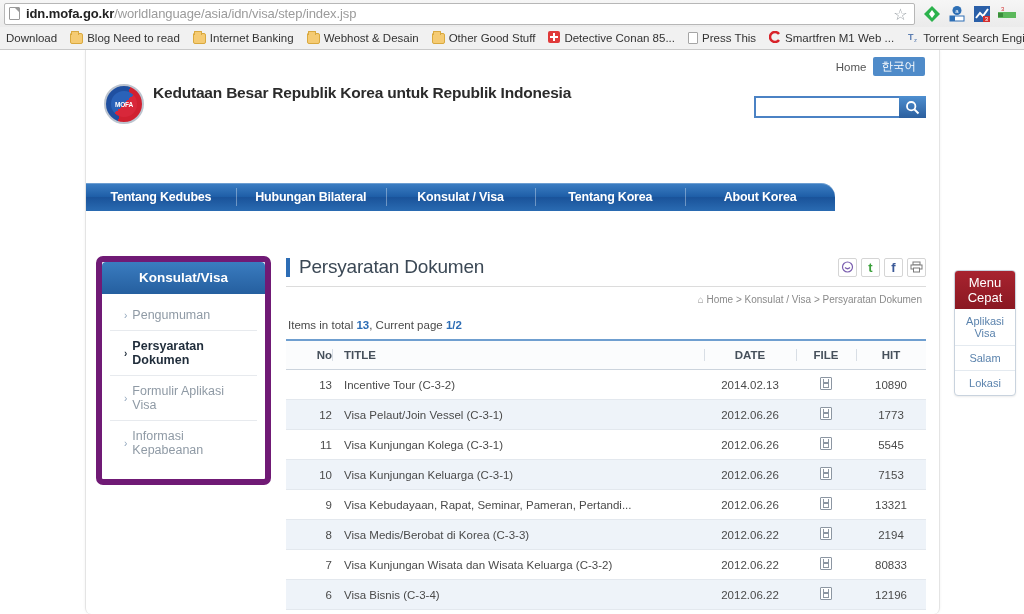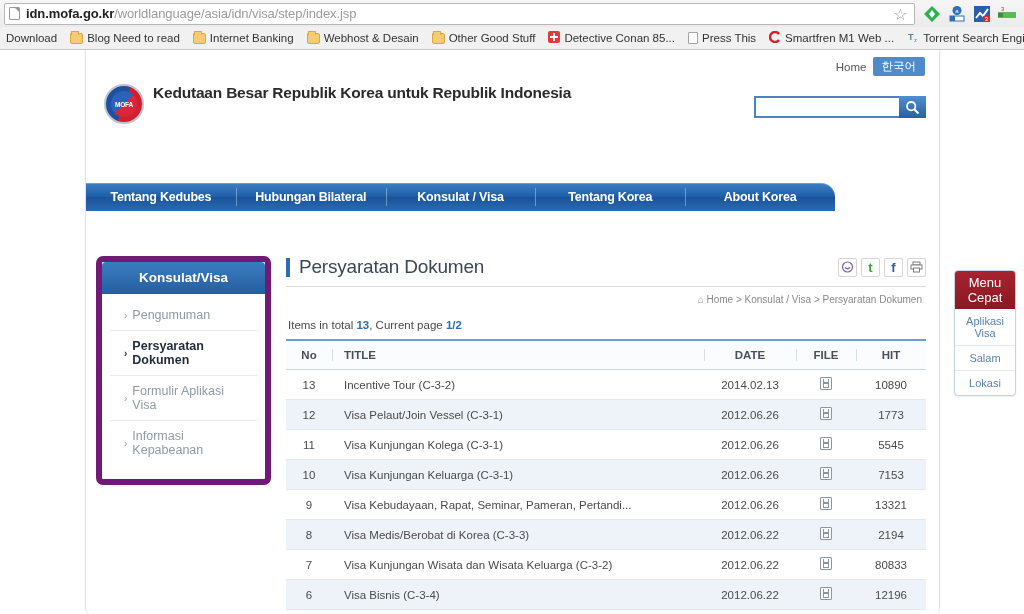--- a/index.html
+++ b/index.html
@@ -285,21 +285,21 @@
   #list-table thead th + th:before {
     content: ""; position: absolute; left: 0; top: 8px;
     width: 1px; height: 12px; background: #d8dee5;
   }
   #list-table tbody td {
     font-size: 11.5px; color: #4a4a4a;
     padding: 7px 0;
     border-bottom: 1px solid #e3e8ee;
   }
   #list-table tbody tr:nth-child(even) { background: #eef3f9; }
-  .c-no { width: 46px; text-align: center; }
+  .c-no { width: 46px; text-align: right; }
   .c-title { text-align: left; padding-left: 12px !important; }
   .c-date { width: 92px; text-align: center; }
   .c-file { width: 60px; text-align: center; }
   .c-hit { width: 70px; text-align: center; }
   .file-ico {
     display: inline-block;
     width: 12px; height: 13px;
     border: 1px solid #8c96a2;
     border-radius: 1px;
     position: relative; background: #fff;

